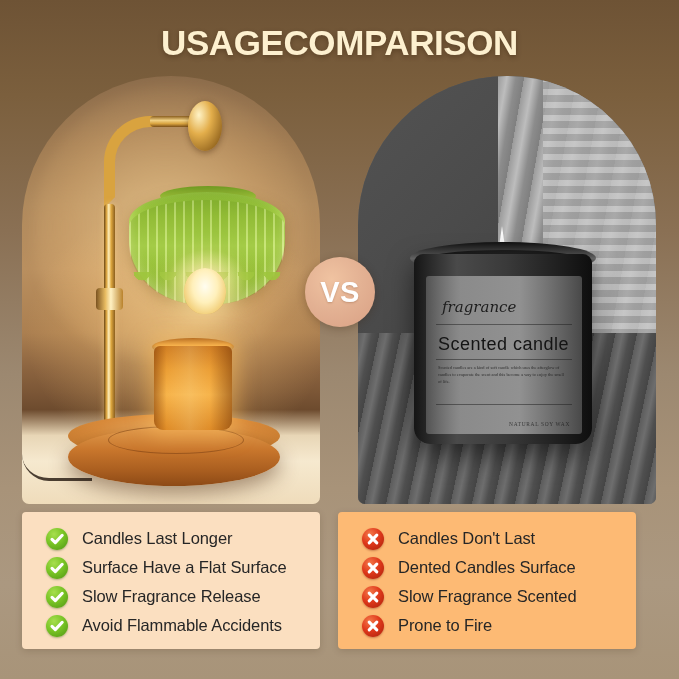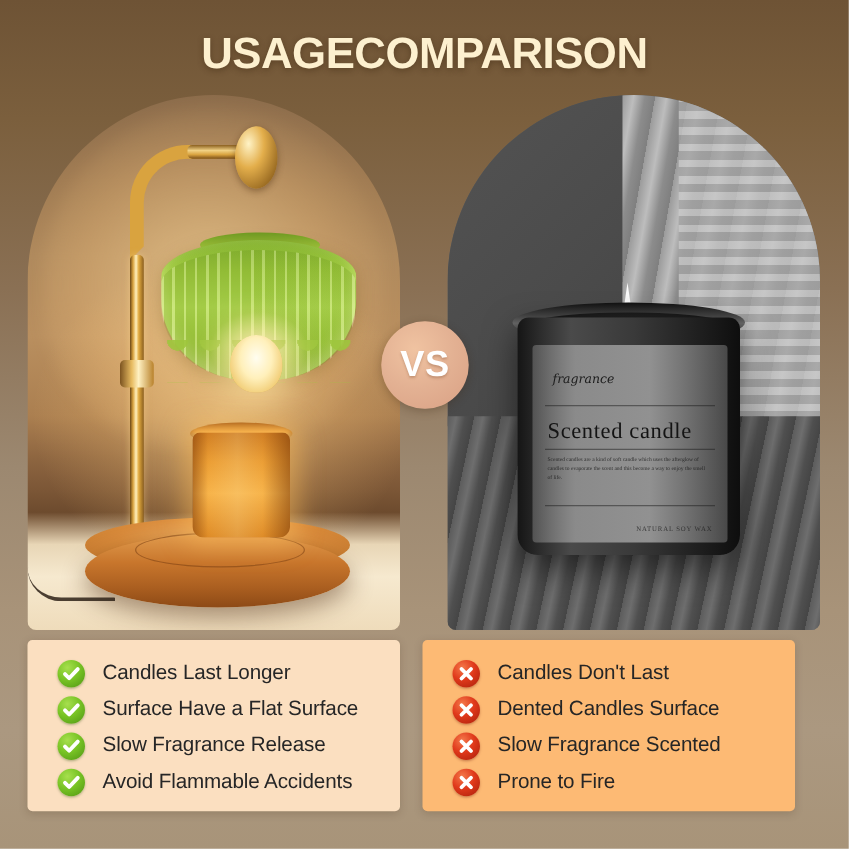--- a/index.html
+++ b/index.html
@@ -299,38 +299,38 @@
       rgba(158,158,158,0.88) 60%, rgba(108,108,108,0.6) 100%);
     border-radius: 3px;
     padding: 0;
     box-sizing: border-box;
   }
   .r-label .l-script {
     position: absolute;
     left: 16px; top: 22px;
     font-family: "DejaVu Serif", serif;
     font-style: italic;
-    font-size: 10px;
+    font-size: 15px;
     color: #1d1d1d;
     text-align: right;
   }
   .r-label .l-rule {
     position: absolute;
     left: 10px;
     width: 136px;
     height: 1px;
     background: rgba(30,30,30,0.5);
   }
   .r-label .l-rule.r1 { top: 48px; }
   .r-label .l-rule.r2 { top: 83px; }
   .r-label .l-rule.r3 { top: 128px; }
   .r-label .l-title {
     position: absolute;
     left: 12px; top: 58px;
-    font-family: Liberation Serif, serif;
+    font-family: Liberation Sans, sans-serif;
     font-size: 18px;
     letter-spacing: 0.5px;
     color: #141414;
   }
   .r-label .l-body {
     position: absolute;
     left: 12px; top: 88px;
     width: 126px;
     font-size: 4.4px;
     line-height: 7px;

